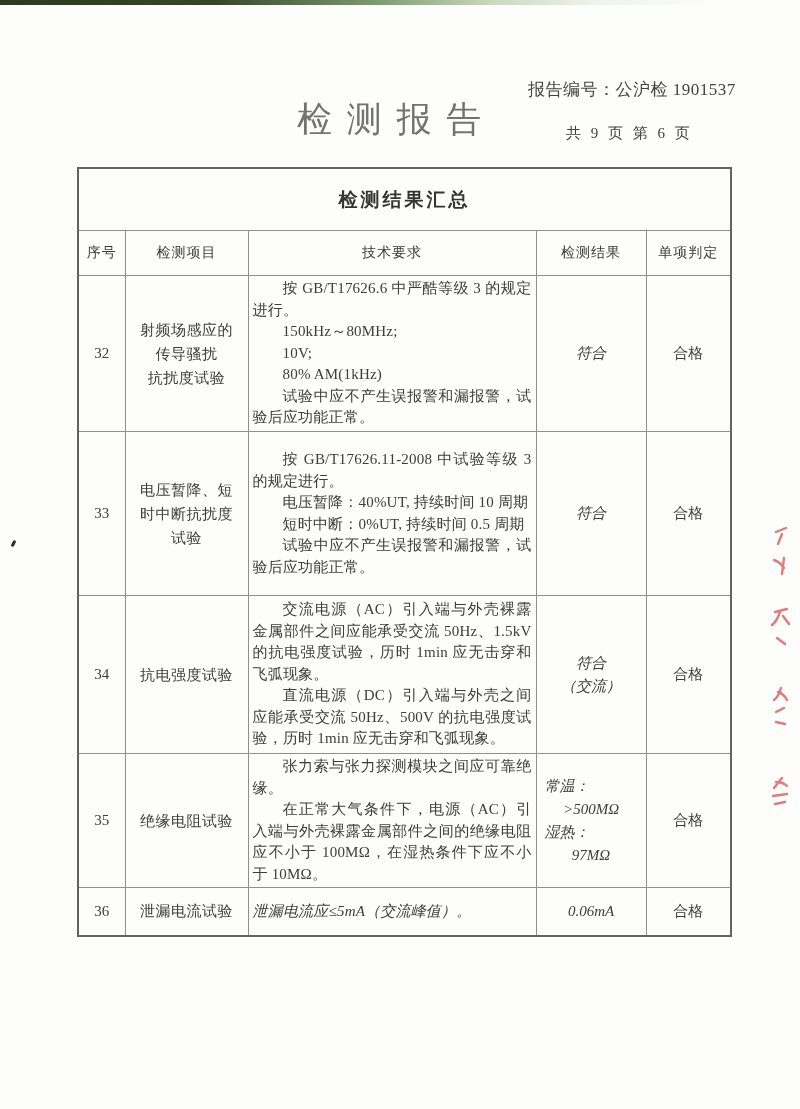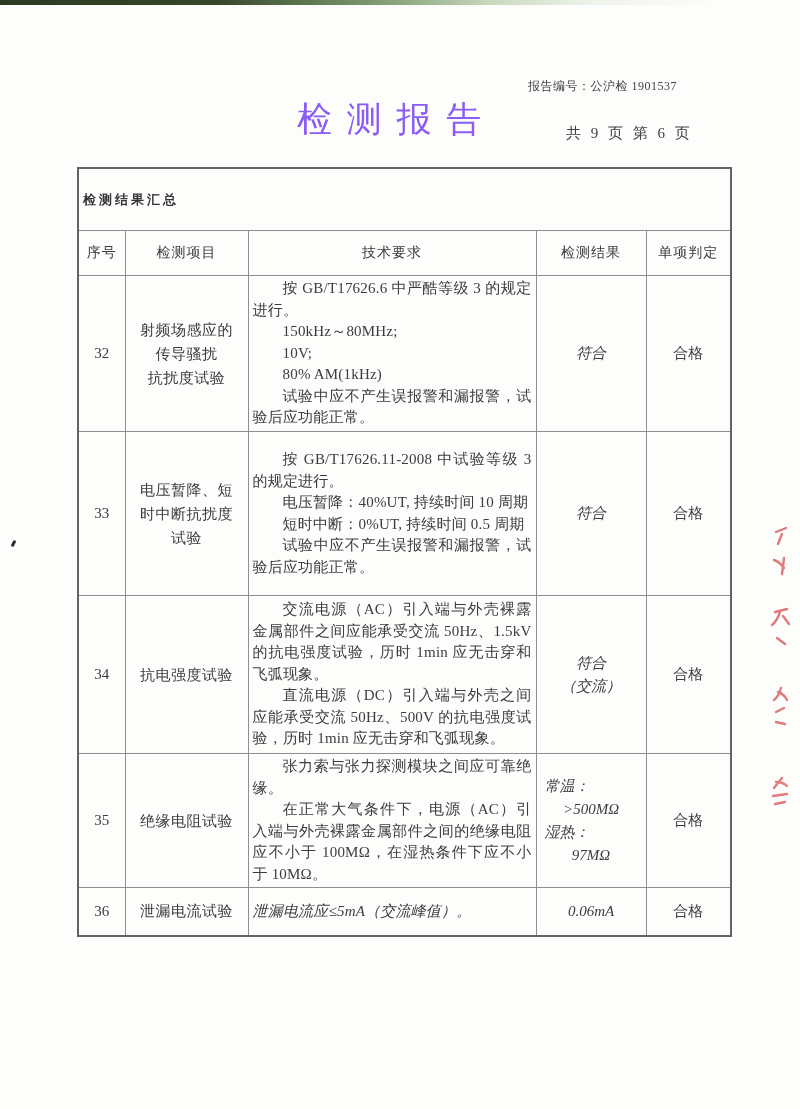--- a/index.html
+++ b/index.html
@@ -12,45 +12,45 @@
     color:#3c3c3c;
   }
   .page{position:absolute;inset:0;}
   
   .scan-strip{
     position:absolute;top:0;left:0;width:720px;height:5px;
     background:linear-gradient(to right,#2c3a21 0%,#35472a 30%,#7d9a6e 52%,#c8d8bd 68%,#eef3ea 82%,rgba(255,255,255,0) 100%);
   }
   .report-no{
     position:absolute;left:528px;top:78px;
-    font-size:12px;letter-spacing:.5px;color:#434343;white-space:nowrap;
+    font-size:17px;letter-spacing:.5px;color:#434343;white-space:nowrap;
   }
   .doc-title{
     position:absolute;left:90px;top:96px;width:600px;margin:0;
     text-align:center;font-size:35px;font-weight:normal;
-    letter-spacing:2px;word-spacing:2px;color:#8b5cf6;white-space:nowrap;
+    letter-spacing:2px;word-spacing:2px;color:#737373;white-space:nowrap;
   }
   .page-info{
     position:absolute;left:566px;top:124px;
     font-size:15px;letter-spacing:2px;word-spacing:2px;color:#3f3f3f;white-space:nowrap;
   }
   table.results{
     position:absolute;left:77px;top:167px;width:653px;
     border-collapse:collapse;table-layout:fixed;
     border:2px solid #636363;
   }
   table.results td{
     border:1px solid #8f8f8f;
     vertical-align:middle;
     font-size:15px;color:#3c3c3c;
     padding:2px 4px;
   }
   tr.title-row td{
-    height:57px;text-align:left;
-    font-size:13px;font-weight:bold;letter-spacing:3px;color:#343434;margin-top:36px;
+    height:57px;text-align:center;
+    font-size:19px;font-weight:bold;letter-spacing:3px;color:#343434;margin-top:36px;
   }
   tr.head-row td{
     height:40px;text-align:center;font-size:14px;letter-spacing:1px;color:#3a3a3a;
   }
   tr.r32{height:156px;} tr.r33{height:164px;} tr.r34{height:158px;}
   tr.r35{height:134px;} tr.r36{height:48px;} tr.r37{height:73px;}
   .c-no,.c-item,.c-res,.c-judge{text-align:center;}
   .c-item div{line-height:24px;letter-spacing:.5px;}
   .c-req{padding:5px 8px;margin-top:26px;}
   .c-req .para{

